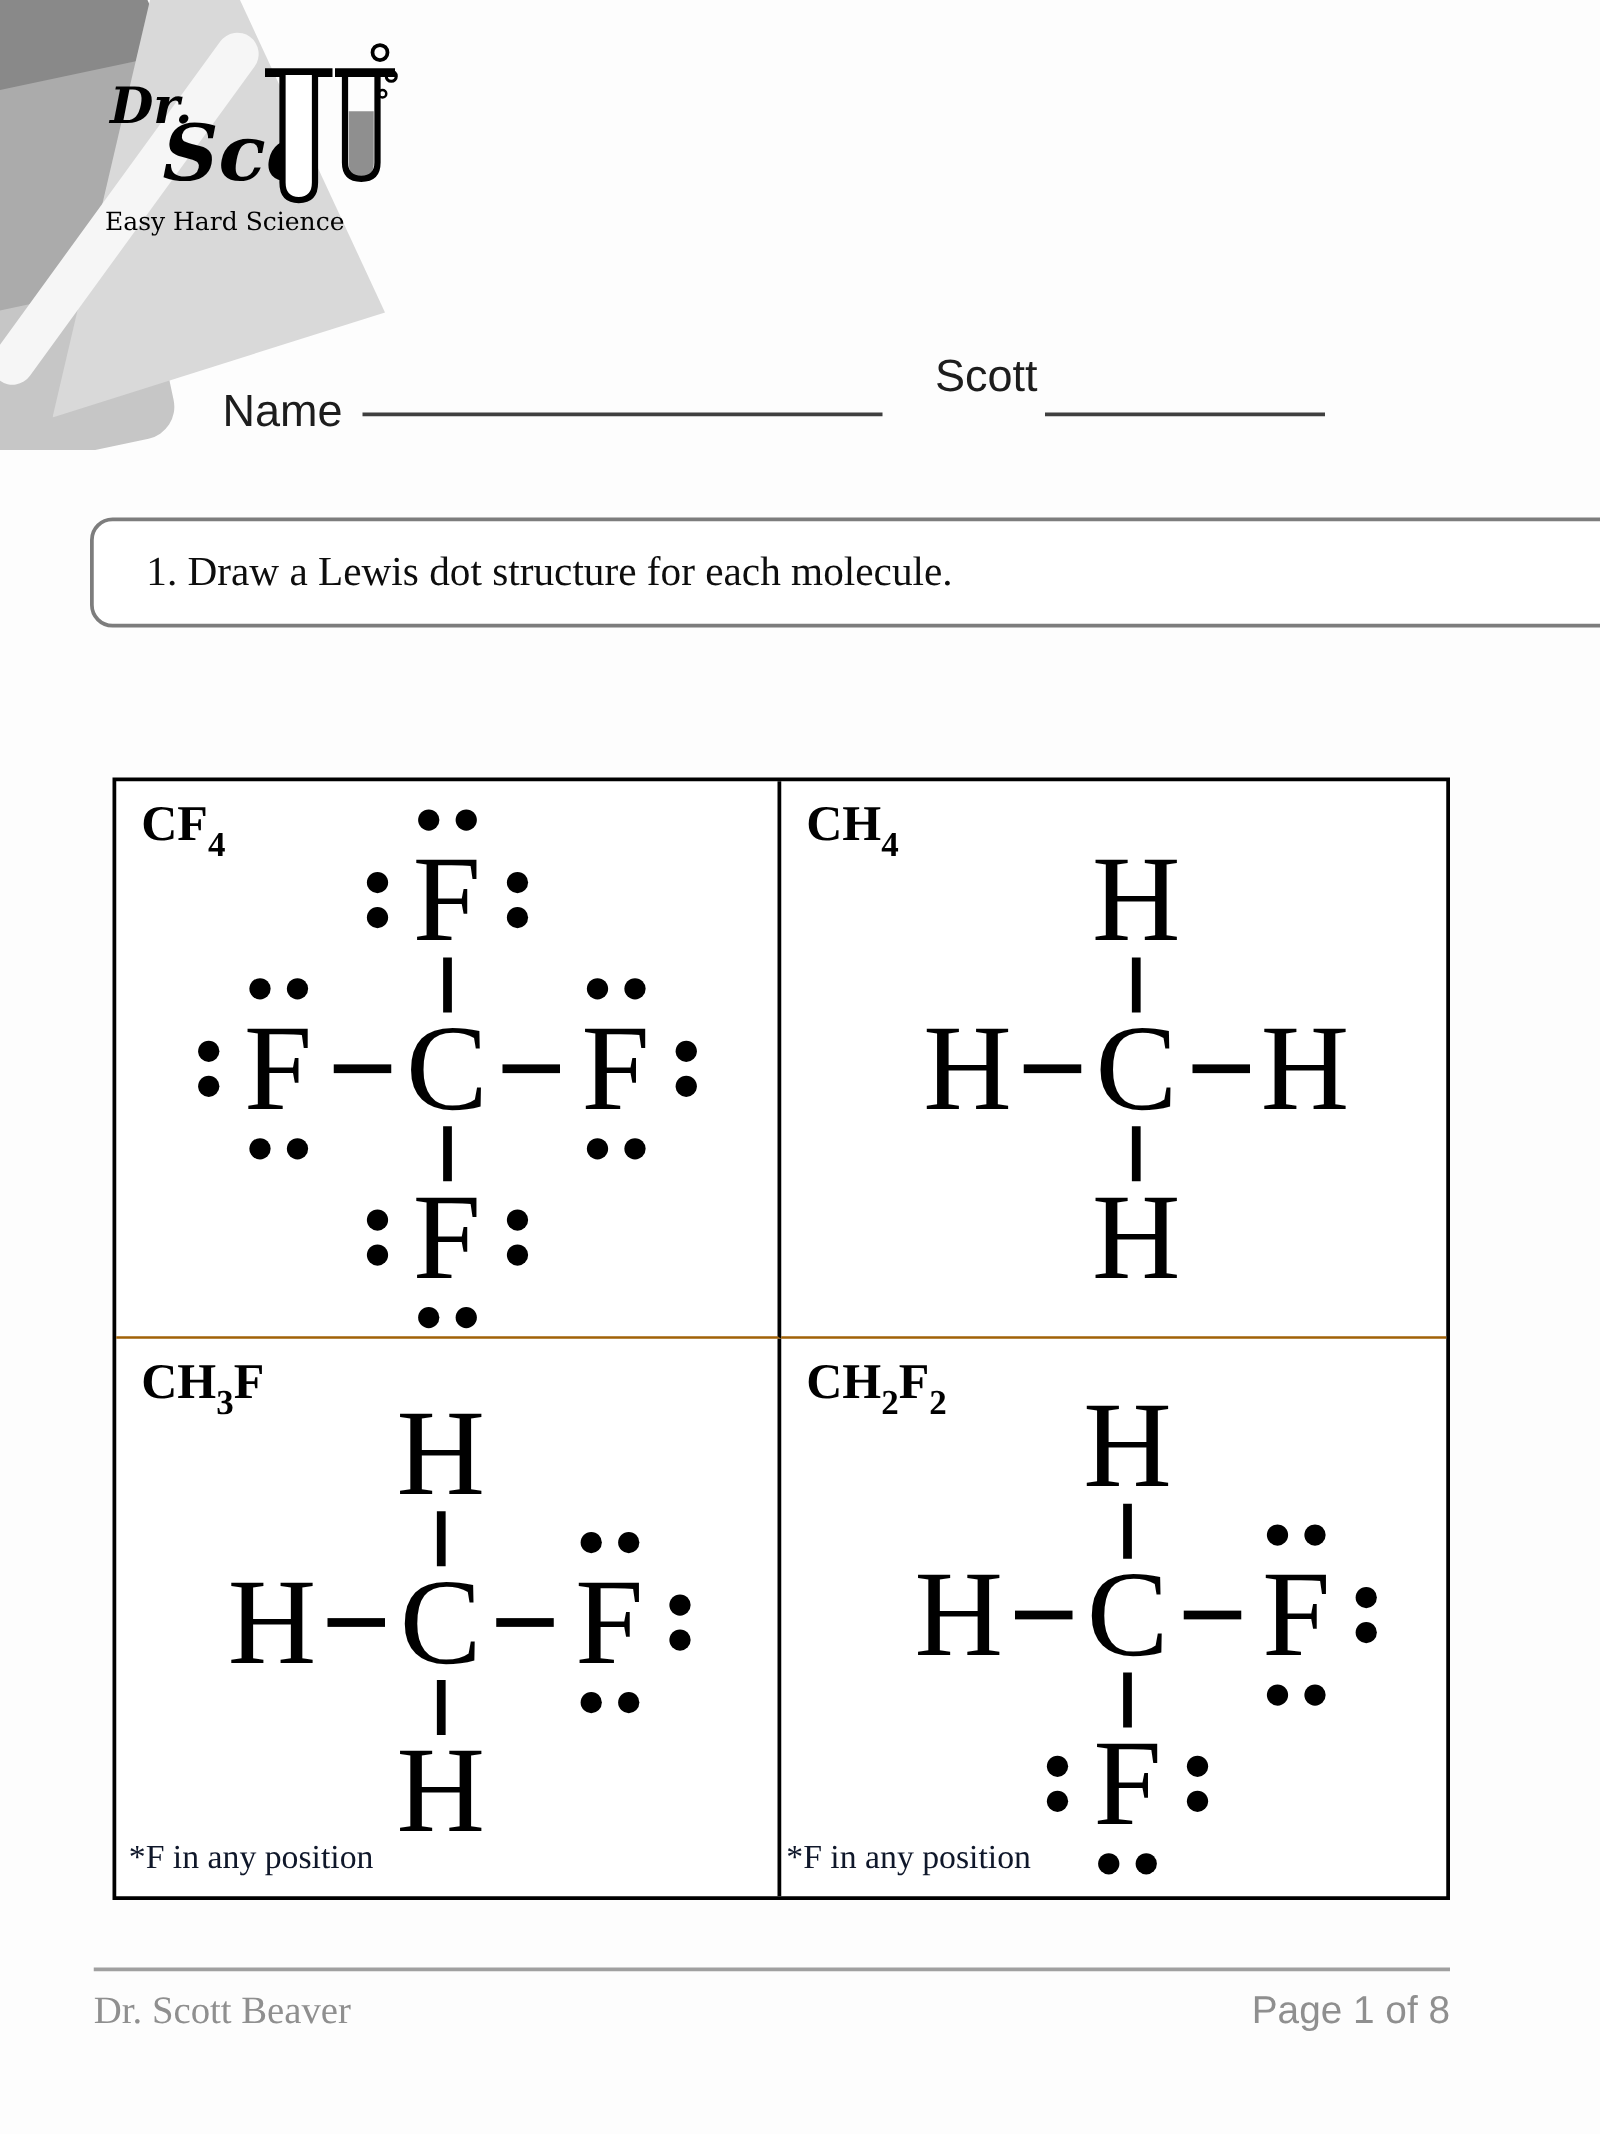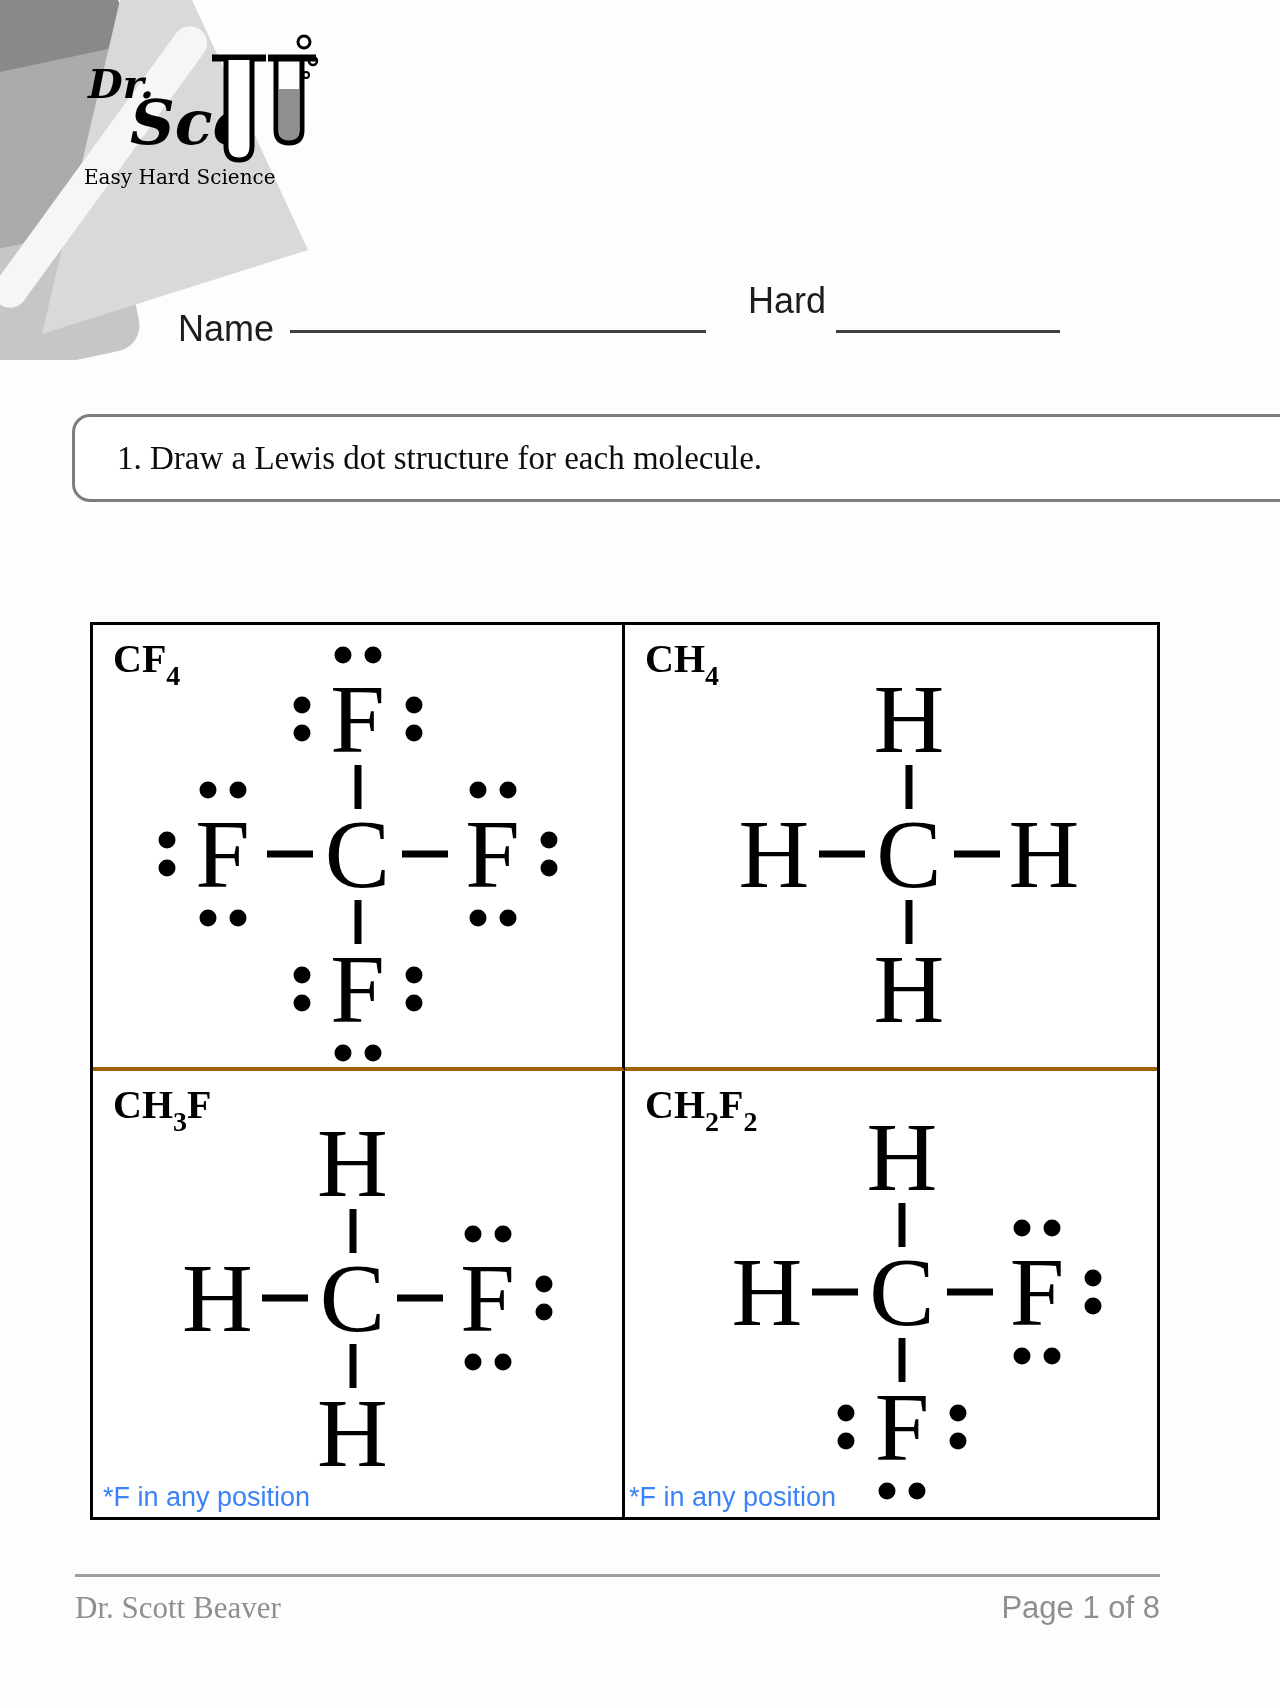--- a/index.html
+++ b/index.html
@@ -43,26 +43,26 @@
                      border:3px solid #7d7d7d; border-radius:18px; background:#fff;
                      display:flex; align-items:center; padding-left:42px; }
   .instruction-text { font-family:"Liberation Serif",serif; font-size:33px; color:#0d0d0d; }
 
   
   .grid { position:absolute; left:90px; top:622px; width:1070px; height:898px;
           border:3px solid #000; display:grid;
           grid-template-columns:532px 532px; grid-template-rows:446px 446px; background:#fff; }
   .cell { position:relative; overflow:visible; }
   .cell.br { border-right:3px solid #000; }
-  .cell.bb { border-bottom:4px solid #a16207; }
+  .cell.bb { border-bottom:2px solid #a16207; }
   .mol-label { position:absolute; left:20px; top:10px; font-family:"Liberation Serif",serif;
                font-weight:bold; font-size:40px; color:#000; }
   .mol-label sub { font-size:28px; position:relative; top:4px; line-height:0; }
-  .mol-note { position:absolute; left:10px; bottom:4px; font-family:Liberation Sans, sans-serif;
-              font-size:27px; color:#3b82f6; white-space:nowrap; }
+  .mol-note { position:absolute; left:10px; bottom:16px; font-family:Liberation Serif, serif;
+              font-size:27px; color:#0f172a; white-space:nowrap; }
   .c3 .mol-note { left:4px; }
 
   .structure { position:absolute; left:50%; top:50%; width:0; height:0; }
   .c0 .structure { margin-top:8px; }
   .c1 .structure { margin-left:18px; margin-top:8px; }
   .c2 .structure { margin-left:-5px; margin-top:4px; }
   .c3 .structure { margin-left:11px; margin-top:-2px; }
   .atom { position:absolute; transform:translate(-50%,-50%); font-family:"Liberation Serif",serif;
           font-size:98px; line-height:1; color:#000; }
   .bond { position:absolute; transform:translate(-50%,-50%); background:#000; }
@@ -100,21 +100,21 @@
         <circle cx="233" cy="27" r="4" fill="none" stroke="#000" stroke-width="2.5"></circle>
         <circle cx="226" cy="41" r="3" fill="none" stroke="#000" stroke-width="2"></circle>
       </g>
       <text x="4" y="150" font-family="DejaVu Serif, serif" font-size="20" fill="#000">Easy Hard Science</text>
     </svg>
   </div>
 
 
   <div class="field-label name-label">Name</div>
   <div class="blank-line name-line"></div>
-  <div class="field-label date-label">Hard</div>
+  <div class="field-label date-label">Scott</div>
   <div class="blank-line date-line"></div>
 
   <div class="instruction-box">
     <div class="instruction-text">1. Draw a Lewis dot structure for each molecule.</div>
   </div>
 
   <div class="grid">
     <div class="cell c0 br bb">
       <div class="mol-label"><span>CF</span><sub>4</sub></div>
       <div class="structure">

